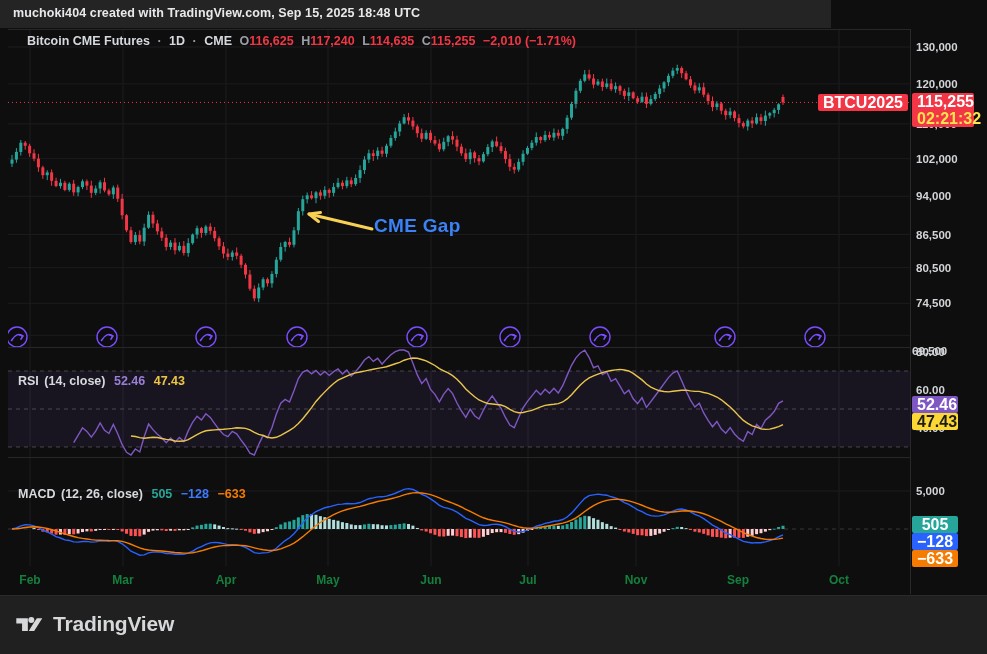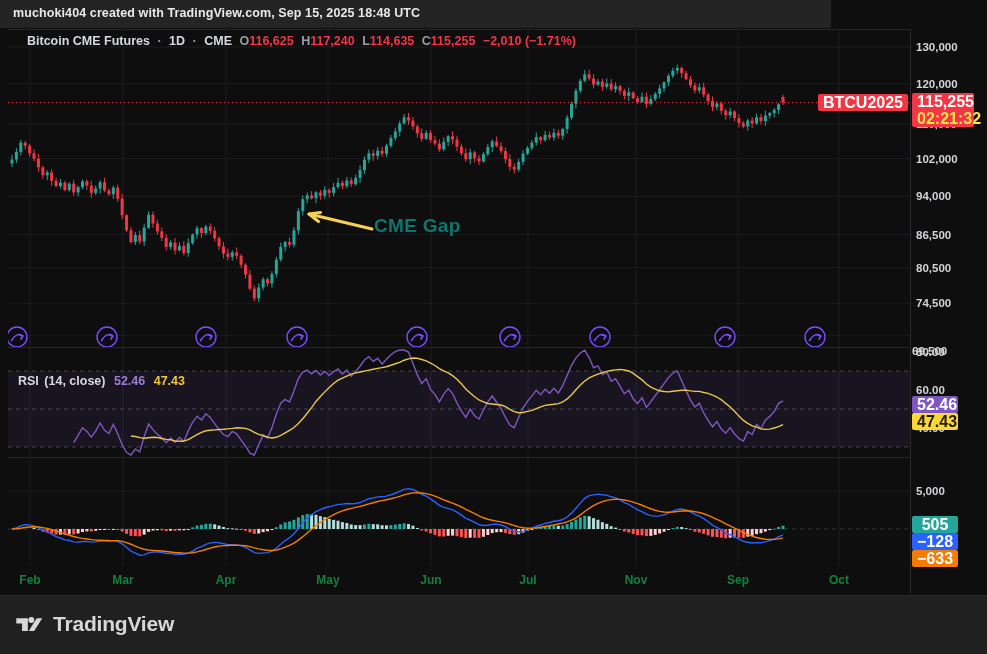--- a/index.html
+++ b/index.html
@@ -35,21 +35,21 @@
     height:17px; line-height:17px; padding:0 5px; text-align:center; }
   #sym-badge   { right:79px; top:94px; background:#f23645; }
   #price-badge { left:912px; top:93px; background:#f23645; width:62px; height:34px; line-height:17px; }
   #price-badge .cd { color:#ffe24d; font-weight:700; }
   #rsi-badge   { left:912px; top:396px; background:#7e57c2; width:46px; }
   #rsima-badge { left:912px; top:413px; background:#fdd835; color:#1c1c1c; width:46px; }
   #mh-badge    { left:912px; top:516px; background:#26a69a; width:46px; }
   #mm-badge    { left:912px; top:533px; background:#2962ff; width:46px; }
   #ms-badge    { left:912px; top:550px; background:#f57c00; width:46px; }
 
-  #gap-label { position:absolute; left:374px; top:215px; font-size:19px; font-weight:700; color:#0f766e; letter-spacing:.3px; }
+  #gap-label { position:absolute; left:374px; top:215px; font-size:19px; font-weight:700; color:#3b82f6; letter-spacing:.3px; }
 
   #bottombar { position:absolute; left:0; top:596px; width:987px; height:58px; background:#202020; }
   #logo { position:absolute; left:14px; top:13px; display:flex; align-items:center; }
   #logo .brand { margin-left:9px; font-size:21px; font-weight:700; color:#d6d8da; letter-spacing:-.2px; }
 </style>
 </head>
 <body>
 
 <div id="stage">
 
@@ -680,20 +680,27 @@
 
   <div id="gap-label">CME Gap</div>
 
   <div class="pane-head" id="rsi-head">
     <span style="margin-right:2px">RSI</span>
     <span class="dim">(14, close)</span>
     <span class="v-purple">52.46</span>
     <span class="v-yellow">47.43</span>
   </div>
 
+  <div class="pane-head" id="macd-head">
+    <span style="margin-right:2px">MACD</span>
+    <span class="dim">(12, 26, close)</span>
+    <span class="v-teal">505</span>
+    <span class="v-blue">−128</span>
+    <span class="v-orange">−633</span>
+  </div>
 
   <div id="labels">
       <div class="axis-lab" style="left: 916px; top: 39px;">130,000</div>
       <div class="axis-lab" style="left: 916px; top: 75.8478px;">120,000</div>
       <div class="axis-lab" style="left: 916px; top: 115.904px;">110,000</div>
       <div class="axis-lab" style="left: 916px; top: 150.664px;">102,000</div>
       <div class="axis-lab" style="left: 916px; top: 188.264px;">94,000</div>
       <div class="axis-lab" style="left: 916px; top: 226.543px;">86,500</div>
       <div class="axis-lab" style="left: 916px; top: 259.636px;">80,500</div>
       <div class="axis-lab" style="left: 916px; top: 295.294px;">74,500</div>

